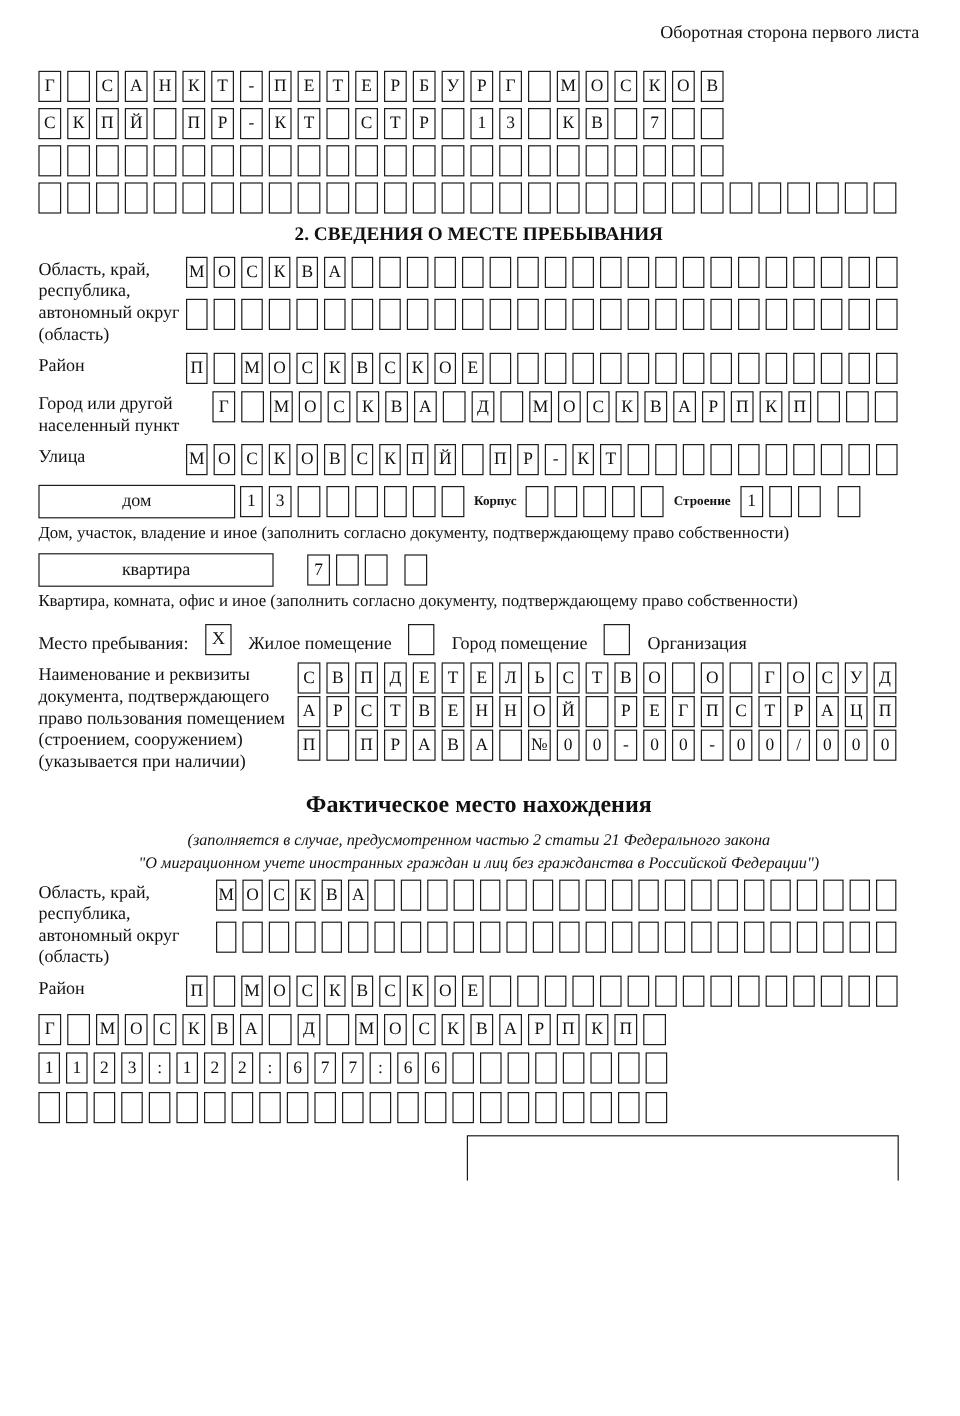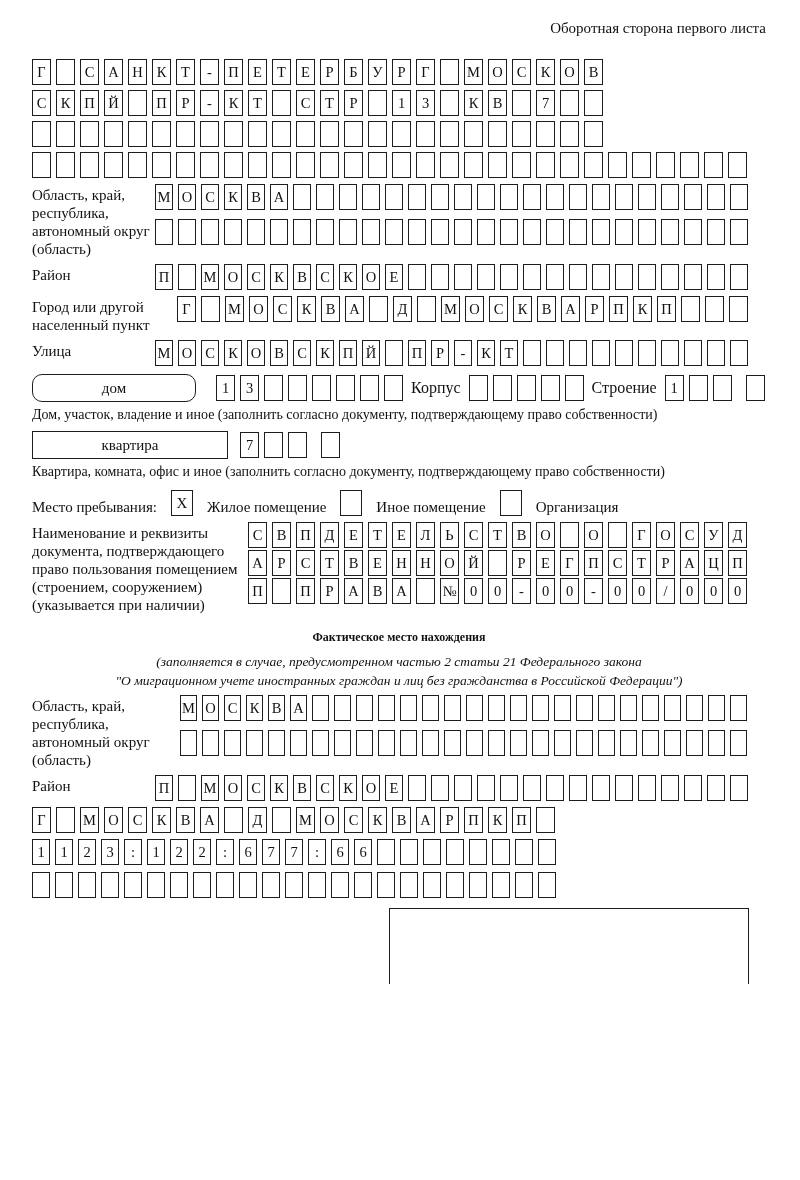--- a/index.html
+++ b/index.html
@@ -25,31 +25,31 @@
   .cw17 .cell{width:17px}
   .fullrow{margin-top:5px;}
   .caption{font-size:13.5px;text-align:center;margin-top:4px;}
   .caption-left{font-size:14px;margin-top:5px;}
   .section-title{font-size:16px;font-weight:bold;text-align:center;margin:9px 0 9px;}
   .house-row{display:flex;align-items:center;margin-top:8px;}
   .wide-box{
     flex:none;height:28px;border:1.5px solid #1d1d1d;box-sizing:border-box;
     display:flex;align-items:center;justify-content:center;font-size:15px;
   }
-  .dom-box{width:164px;margin-right:20px;border-radius:10px;}
-  .kv-box{width:196px;margin-right:12px;}
-  .inline-label{font-size:16px;margin:0 8px;flex:none;}
+  .dom-box{width:164px;margin-right:4px;}
+  .kv-box{width:196px;margin-right:28px;}
+  .inline-label{font-size:11px;margin:0 8px;flex:none;font-weight:bold;}
   .gap-last .cell:last-child{margin-left:9px;}
   .stay-row{display:flex;align-items:flex-end;font-size:15px;margin-top:10px;}
   .checkbox{
     flex:none;width:22px;height:26px;border:1.5px solid #1d1d1d;box-sizing:border-box;
     display:flex;align-items:center;justify-content:center;font-size:15px;margin:0 14px;
   }
   .stay-note{font-size:13.5px;margin:4px 0 0 168px;width:330px;text-align:center;}
-  .actual-title{font-size:12px;font-weight:bold;text-align:center;margin-top:16px;}
+  .actual-title{font-size:20px;font-weight:bold;text-align:center;margin-top:16px;}
   .actual-caption{font-size:13.5px;text-align:center;line-height:17px;margin-top:8px;font-style:italic;}
   .actual-caption div{margin-top:2px;}
   .stamp-wrap{width:386px;margin:10px 4px 0 auto;}
   .stamp-box{width:360px;height:175px;border:1.8px solid #1d1d1d;box-sizing:border-box;margin:0 auto 5px;background:#fff;}
 </style>
 </head>
 <body>
 
 <div class="page">
 
@@ -163,20 +163,21 @@
       <span class="cell"></span>
       <span class="cell"></span>
       <span class="cell"></span>
       <span class="cell"></span>
       <span class="cell"></span>
       <span class="cell"></span>
       <span class="cell"></span>
       <span class="cell"></span>
     </div>
 
+  <div class="section-title">2. СВЕДЕНИЯ О МЕСТЕ ПРЕБЫВАНИЯ</div>
 
   <div class="field">
     <div class="label w123">Область, край, республика, автономный округ (область)</div>
     <div class="rows gap8">
       <div class="boxes cw18">
           <span class="cell">М</span>
           <span class="cell">О</span>
           <span class="cell">С</span>
           <span class="cell">К</span>
           <span class="cell">В</span>
@@ -366,21 +367,21 @@
         <span class="cell"></span>
       </div>
   </div>
   <div class="caption-left">Квартира, комната, офис и иное (заполнить согласно документу, подтверждающему право собственности)</div>
 
   <div class="stay-row">
     <span>Место пребывания:</span>
     <span class="checkbox">X</span>
     <span>Жилое помещение</span>
     <span class="checkbox"></span>
-    <span>Иное помещение</span>
+    <span>Город помещение</span>
     <span class="checkbox"></span>
     <span>Организация</span>
   </div>
 
   <div class="field">
     <div class="label w216">Наименование и реквизиты документа, подтверждающего право пользования помещением (строением, сооружением) (указывается при наличии)</div>
     <div class="rows gap2">
       <div class="boxes">
           <span class="cell">С</span>
           <span class="cell">В</span>

